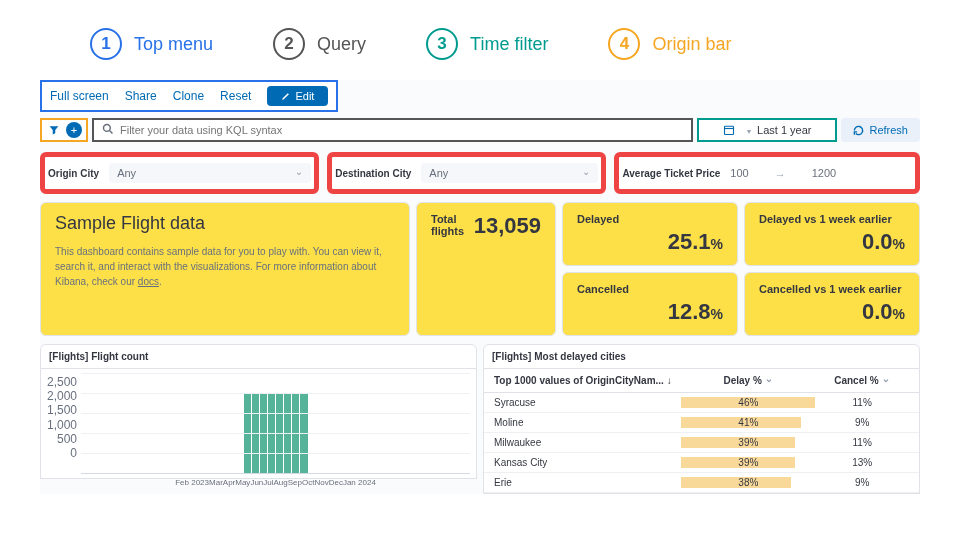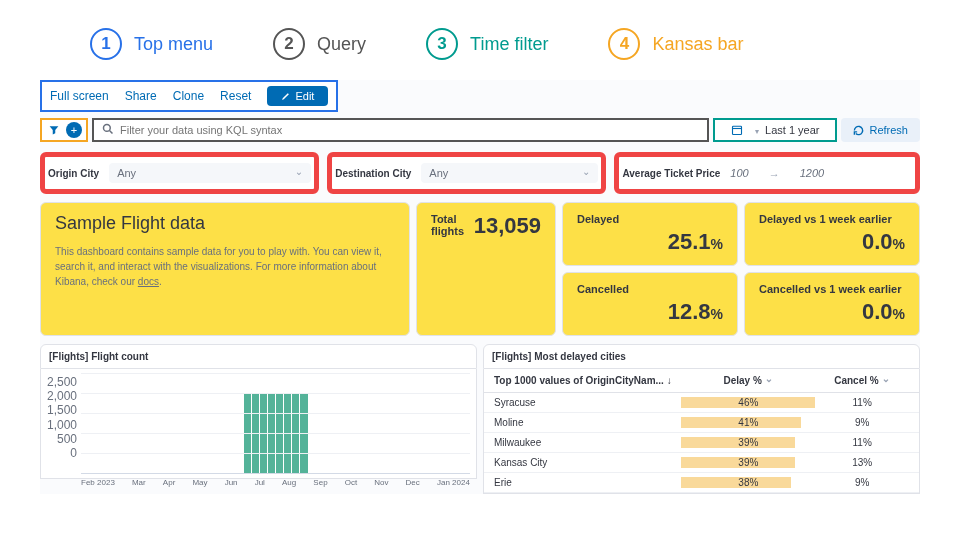--- a/index.html
+++ b/index.html
@@ -21,29 +21,29 @@
   .edit-btn { background:#006bb4; color:#fff; border:none; border-radius:4px; padding:4px 14px; font-size:11px; cursor:pointer; display:inline-flex; align-items:center; gap:5px; }
   .pencil { width:9px; height:9px; }
   
   .querybar { display:flex; align-items:stretch; margin-top:6px; gap:4px; }
   .filter-toggle { display:flex; align-items:center; border:2px solid #f5a623; background:#fff; padding:0 4px; gap:4px; }
   .ft-btn { width:16px; height:20px; display:flex; align-items:center; justify-content:center; color:#006bb4; font-size:10px; cursor:pointer; }
   .ft-add { width:16px; height:16px; border-radius:50%; background:#006bb4; color:#fff; display:flex; align-items:center; justify-content:center; font-size:11px; cursor:pointer; }
   .query { flex:1; display:flex; align-items:center; border:2px solid #555; background:#fff; padding:0 8px; gap:6px; }
   .query input { border:none; outline:none; flex:1; font-size:11px; color:#69707d; background:transparent; }
   .mag { color:#69707d; font-size:12px; }
-  .timefilter { display:flex; align-items:center; border:2px solid #009b8f; background:#fff; padding:0 16px; gap:6px; font-size:11px; color:#343741; cursor:pointer; }
+  .timefilter { display:flex; align-items:center; border:2px solid #009b8f; background:#fff; padding:0 24px; gap:6px; font-size:11px; color:#343741; cursor:pointer; }
   .refresh { display:flex; align-items:center; background:#e9f0f9; color:#006bb4; border:none; padding:0 12px; font-size:11px; gap:5px; cursor:pointer; border-radius:4px; }
   
   .controls { display:flex; gap:8px; margin-top:10px; }
   .control { background:#fff; border:5px solid #ef4444; border-radius:6px; padding:6px 3px; display:flex; align-items:center; }
   .control.sel { flex:1; }
   .control .clabel { font-size:10px; font-weight:600; color:#343741; margin-right:10px; }
   .control .cval { flex:1; background:#f5f7fa; border-radius:4px; padding:4px 8px; font-size:11px; color:#69707d; display:flex; justify-content:space-between; align-items:center; }
-  .control.range .rng { display:flex; align-items:flex-start; gap:20px; font-size:11px; color:#69707d;font-style:italic; }
+  .control.range .rng { display:flex; align-items:flex-start; gap:26px; font-size:11px; color:#69707d; }
   .control.range .rng span.arrow { color:#98a2b3; }
   
   .panels { display:grid; grid-template-columns: 1fr 140px 176px 176px; gap:6px; margin-top:8px; }
   .panel { background:#fde047; border:1px solid #e0e2e8; border-radius:6px; padding:10px 14px; }
   .intro h2 { font-size:18px; font-weight:400; margin-bottom:10px; }
   .intro p { font-size:10px; color:#69707d; line-height:1.5; }
   .intro a { text-decoration:underline; color:#69707d; }
   .metric .mtitle { font-size:11px; font-weight:700; margin-bottom:4px; }
   .metric .mval { font-size:22px; font-weight:700; text-align:right; }
   .metric .mval .unit { font-size:14px; }
@@ -52,21 +52,21 @@
   .row2 { display:grid; grid-template-columns: 1fr 1fr; gap:6px; margin-top:8px; }
   .chart-title { font-size:10px; font-weight:700; background:#fff; padding:6px 8px; border:1px solid #e0e2e8; border-radius:6px 6px 0 0; }
   .chart-wrap { background:#fff; border:1px solid #e0e2e8; border-top:none; padding:4px 6px; height:110px; position:relative; }
   
   .chart { display:flex; height:100%; }
   .yaxis { display:flex; flex-direction:column; justify-content:space-between; font-size:12px; color:#69707d; text-align:right; padding:2px 4px 14px 0; }
   .plot { flex:1; position:relative; border-bottom:1px solid #d3dae6; }
   .grid { position:absolute; left:0; right:0; border-top:1px solid #eef0f4; }
   .bars { position:absolute; bottom:0; display:flex; gap:1px; height:100%; align-items:flex-end; }
   .bar { width:2px; background:#54b399; }
-  .xaxis { position:absolute; bottom:-14px; left:0; right:0; display:flex; justify-content:space-between; font-size:8px; color:#69707d; }
+  .xaxis { position:absolute; bottom:-14px; left:0; right:0; display:flex; justify-content:center; font-size:8px; color:#69707d; }
   
   .table-head { display:flex; font-size:10px; font-weight:700; padding:6px 10px; border-bottom:1px solid #e0e2e8;justify-content:center; }
   .th1 { flex:1.4; } .th2 { flex:1; text-align:center; } .th3 { flex:0.7; text-align:center; }
   .trow { display:flex; font-size:10px; padding:4px 10px; border-bottom:1px solid #eef0f4; position:relative; }
   .trow .td1 { flex:1.4; } .trow .td2 { flex:1; text-align:center; position:relative; } .trow .td3 { flex:0.7; text-align:center; }
   .heat { position:absolute; left:0; top:0; bottom:0; background:#f9d99a; z-index:0; }
   .trow .td2 span, .trow .td3 span { position:relative; z-index:1; }
   .chev::after { content:"⌄"; font-size:10px; color:#98a2b3; margin-left:3px; position:relative; top:-2px; }
   .caret::after { content:"▾"; font-size:8px; color:#98a2b3; margin-left:6px; }
 </style>
@@ -81,21 +81,21 @@
   <div class="callout c2">
       <div class="num">2</div>
       <div class="lbl">Query</div>
     </div>
   <div class="callout c3">
       <div class="num">3</div>
       <div class="lbl">Time filter</div>
     </div>
   <div class="callout c4">
       <div class="num">4</div>
-      <div class="lbl">Kansas bar</div>
+      <div class="lbl">Origin bar</div>
     </div>
 </div>
 
 <div class="app">
 
   <div class="topmenu">
     <a>Full screen</a>
     <a>Share</a>
     <a>Clone</a>
     <a>Reset</a>

